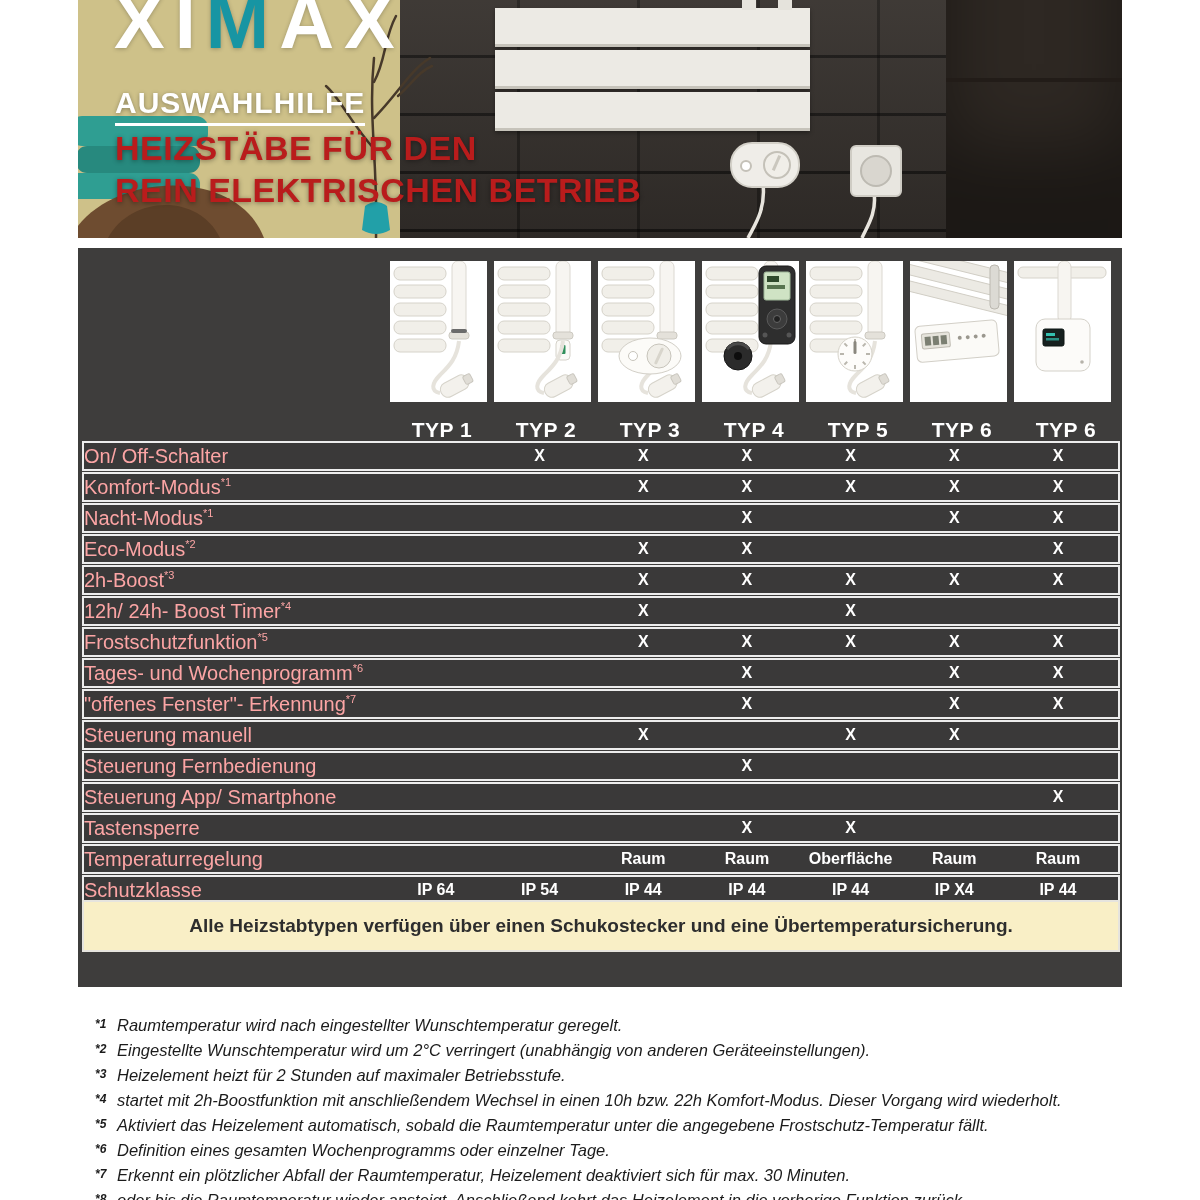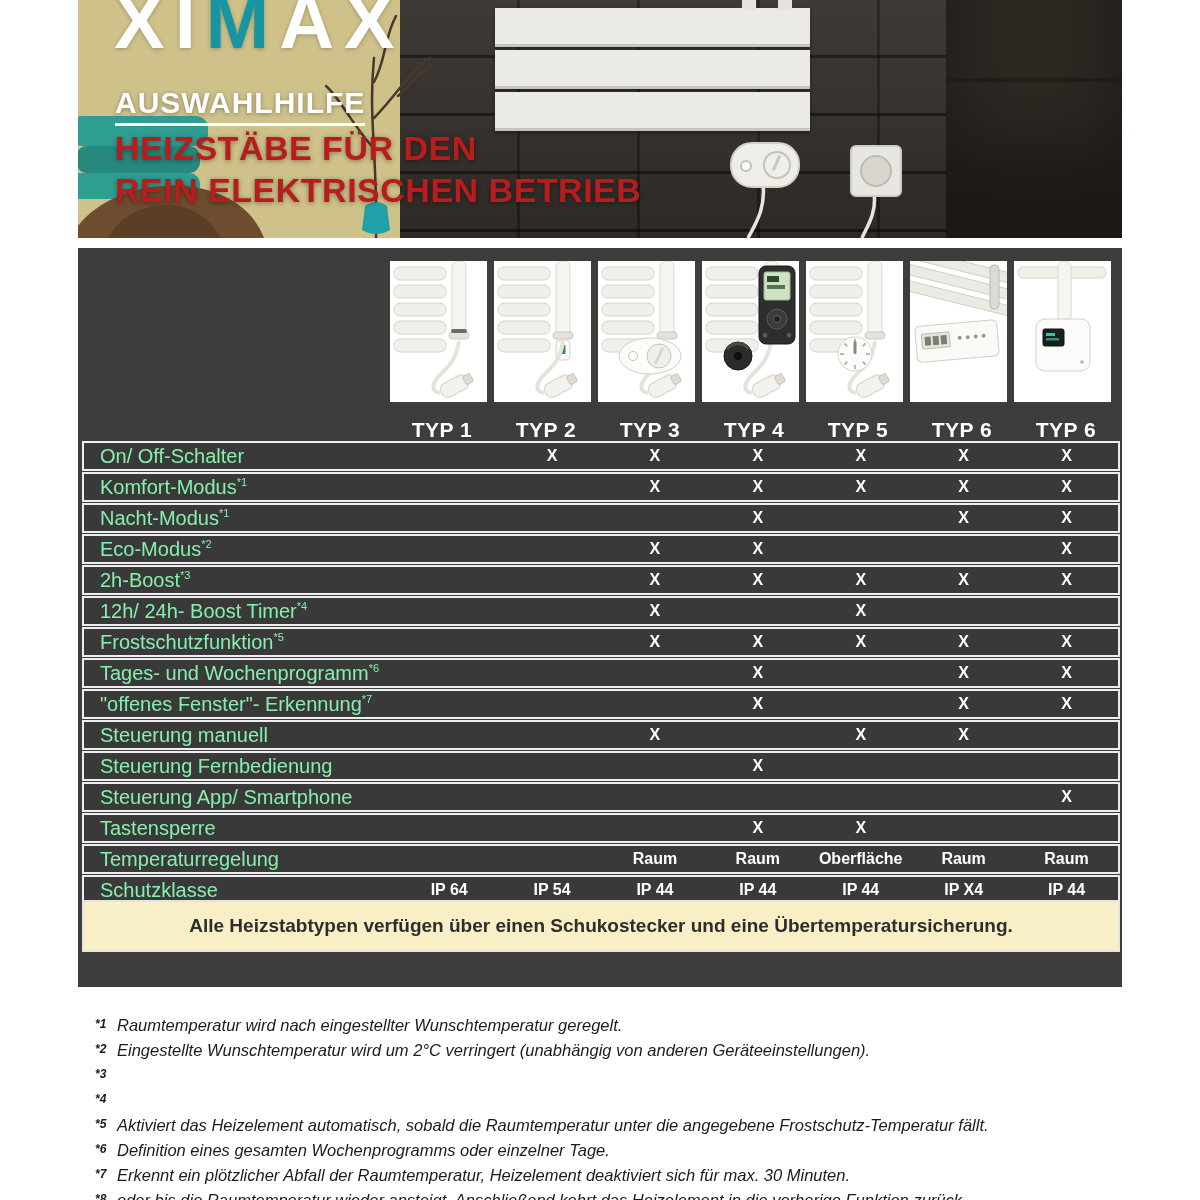--- a/index.html
+++ b/index.html
@@ -43,21 +43,21 @@
 
   
   .panel{position:absolute;left:78px;top:248px;width:1044px;height:739px;background:#3e3d3c;}
   .tile{position:absolute;top:13px;width:97px;height:141px;background:#fff;overflow:hidden;}
   .typelabel{position:absolute;top:170px;width:104px;text-align:center;color:#fff;
         font-size:21px;font-weight:700;letter-spacing:.5px;}
 
   .ftable{position:absolute;left:4px;top:193px;width:1038px;}
   .t-row{box-sizing:border-box;height:30px;border:2px solid #ededed;margin-bottom:1px;
         background:#3a3939;display:flex;align-items:center;}
-  .t-label{width:300px;padding-left:16px;color:#86efac;font-size:20px;white-space:nowrap;}
+  .t-label{width:300px;padding-left:0;color:#fca5a5;font-size:20px;white-space:nowrap;}
   .t-label sup{font-size:11px;}
   .t-cell{width:103.7px;text-align:center;color:#fff;}
   .t-cell.x{font-weight:700;font-size:16px;}
   .t-cell.val{font-weight:700;font-size:16px;}
 
   .note{position:absolute;left:4px;top:652px;width:1038px;height:52px;box-sizing:border-box;
         background:#f9efc6;border:2px solid #e6e4de;display:flex;align-items:center;justify-content:center;}
   .note span{color:#2d2d2d;font-size:19px;font-weight:700;}
 
   
@@ -422,23 +422,25 @@
       <div class="fn">
         <span class="fn-marker">*1</span>
         <span class="fn-text">Raumtemperatur wird nach eingestellter Wunschtemperatur geregelt.</span>
       </div>
       <div class="fn">
         <span class="fn-marker">*2</span>
         <span class="fn-text">Eingestellte Wunschtemperatur wird um 2°C verringert (unabhängig von anderen Geräteeinstellungen).</span>
       </div>
       <div class="fn">
         <span class="fn-marker">*3</span>
+        <span class="fn-text">Heizelement heizt für 2 Stunden auf maximaler Betriebsstufe.</span>
       </div>
       <div class="fn">
         <span class="fn-marker">*4</span>
+        <span class="fn-text">startet mit 2h-Boostfunktion mit anschließendem Wechsel in einen 10h bzw. 22h Komfort-Modus. Dieser Vorgang wird wiederholt.</span>
       </div>
       <div class="fn">
         <span class="fn-marker">*5</span>
         <span class="fn-text">Aktiviert das Heizelement automatisch, sobald die Raumtemperatur unter die angegebene Frostschutz-Temperatur fällt.</span>
       </div>
       <div class="fn">
         <span class="fn-marker">*6</span>
         <span class="fn-text">Definition eines gesamten Wochenprogramms oder einzelner Tage.</span>
       </div>
       <div class="fn">

